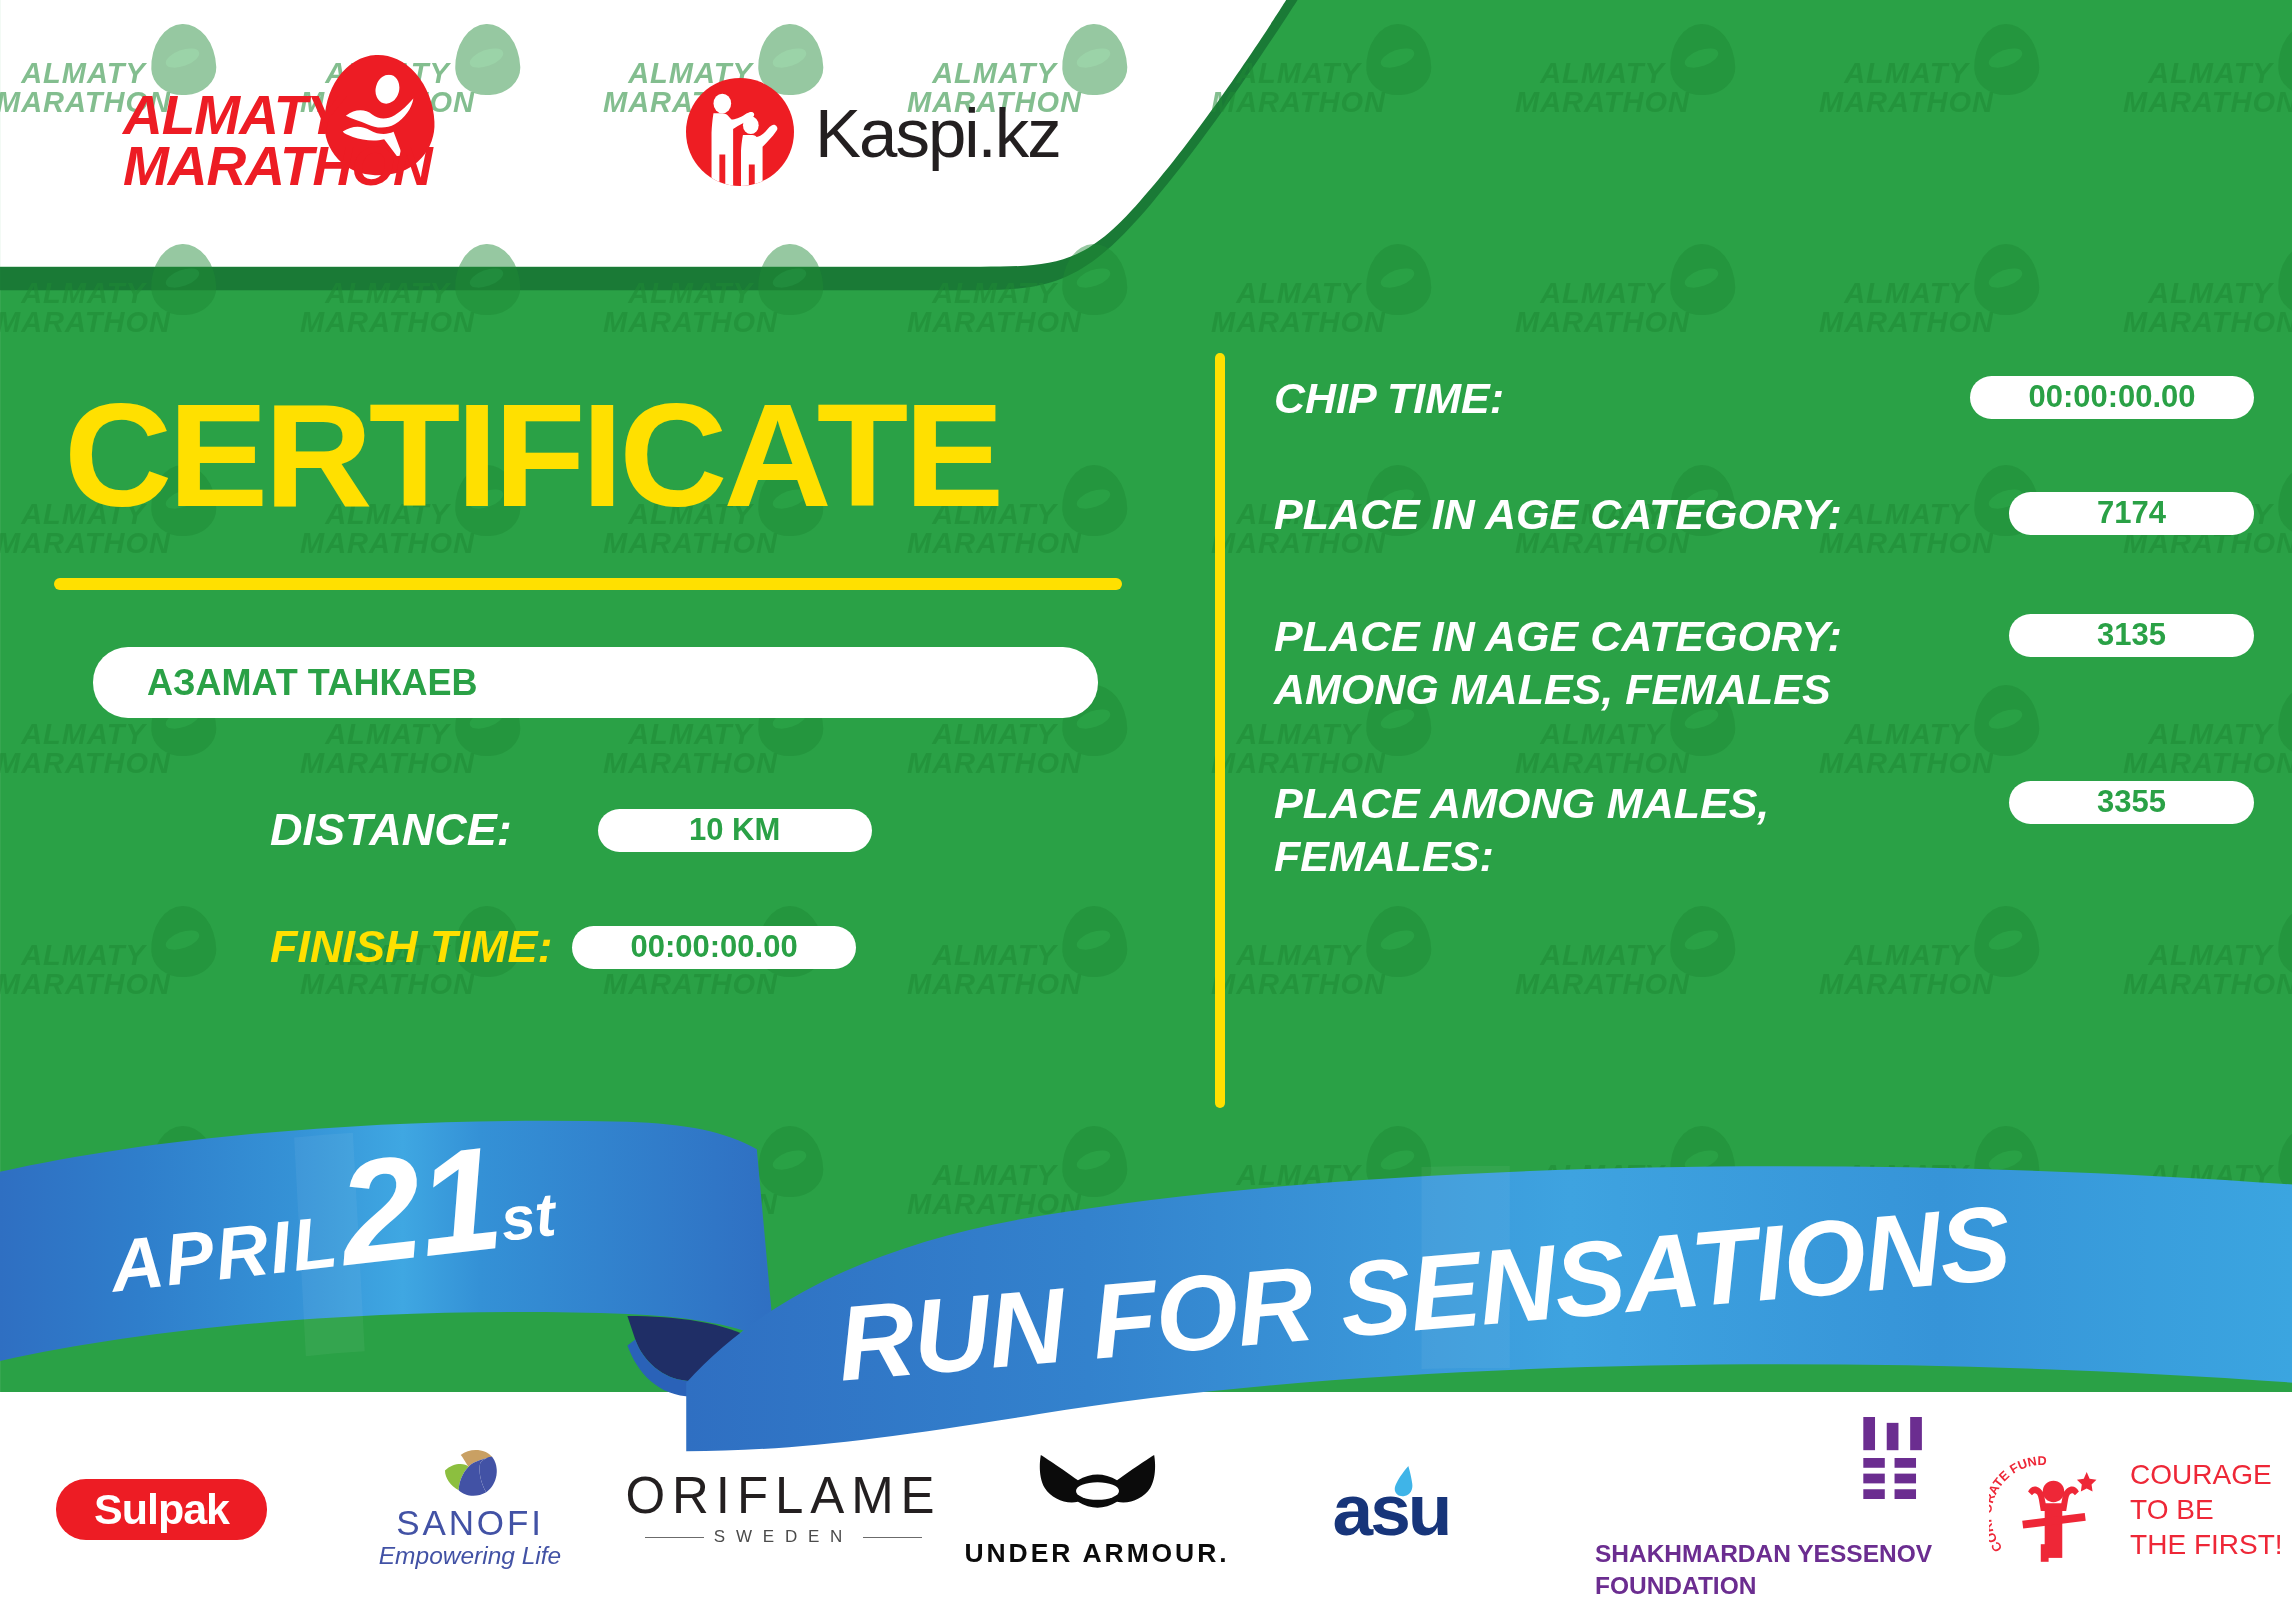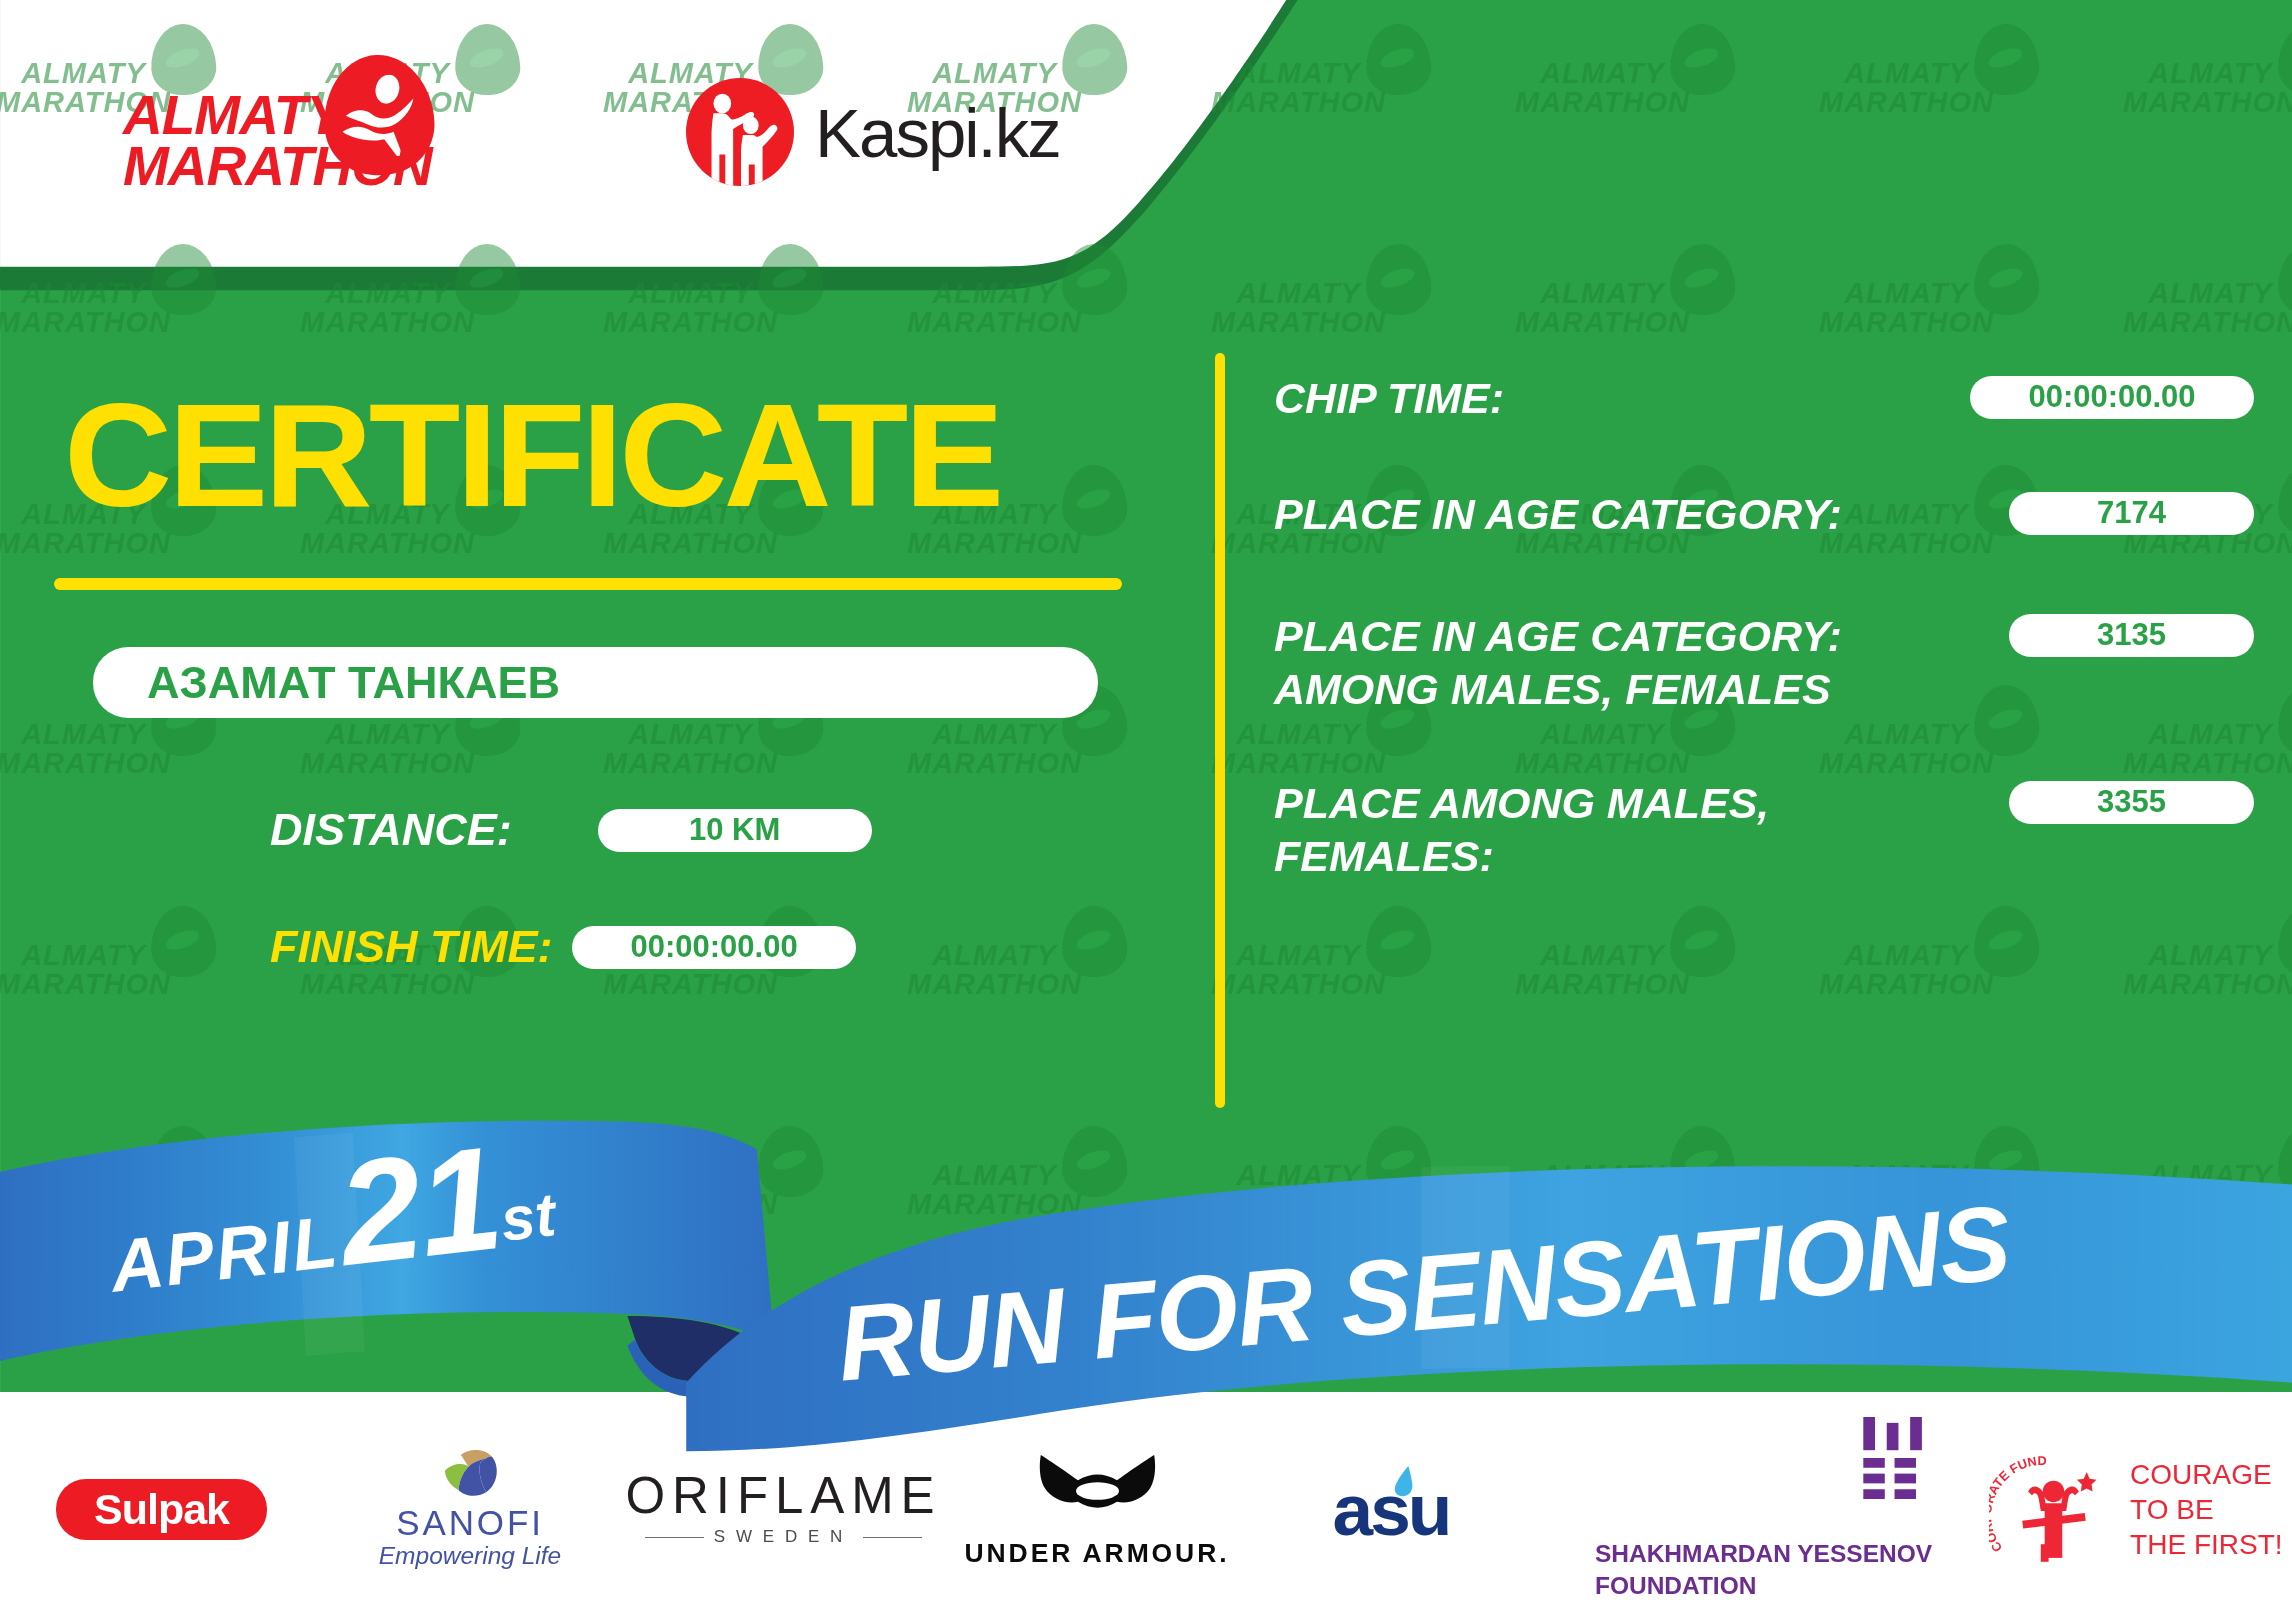--- a/index.html
+++ b/index.html
@@ -109,21 +109,21 @@
   }
   .name-pill{
     position:absolute;left:93px;top:647px;
     width:1005px;height:71px;
     background:#ffffff;border-radius:35px;
     display:flex;align-items:center;
   }
   .name-text{
     margin-left:54px;
     color:#2aa146;
-    font-size:45px;font-weight:bold;
+    font-size:36px;font-weight:bold;
     letter-spacing:0px;
   }
 
   .lrow{position:absolute;display:flex;align-items:center;}
   .lrow .lbl{
     font-size:45px;font-weight:bold;font-style:italic;letter-spacing:0px;
     white-space:nowrap;
   }
   .lbl-white{color:#ffffff;}
   .lbl-yellow{color:#ffe000;}

